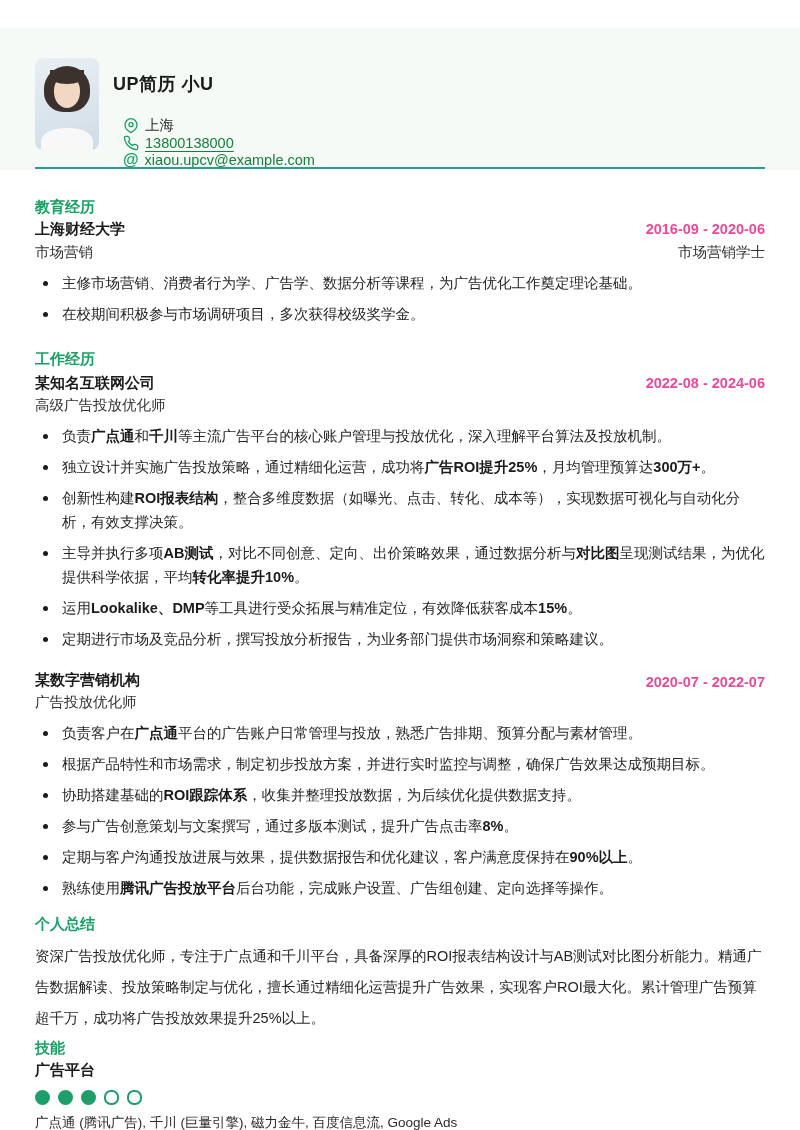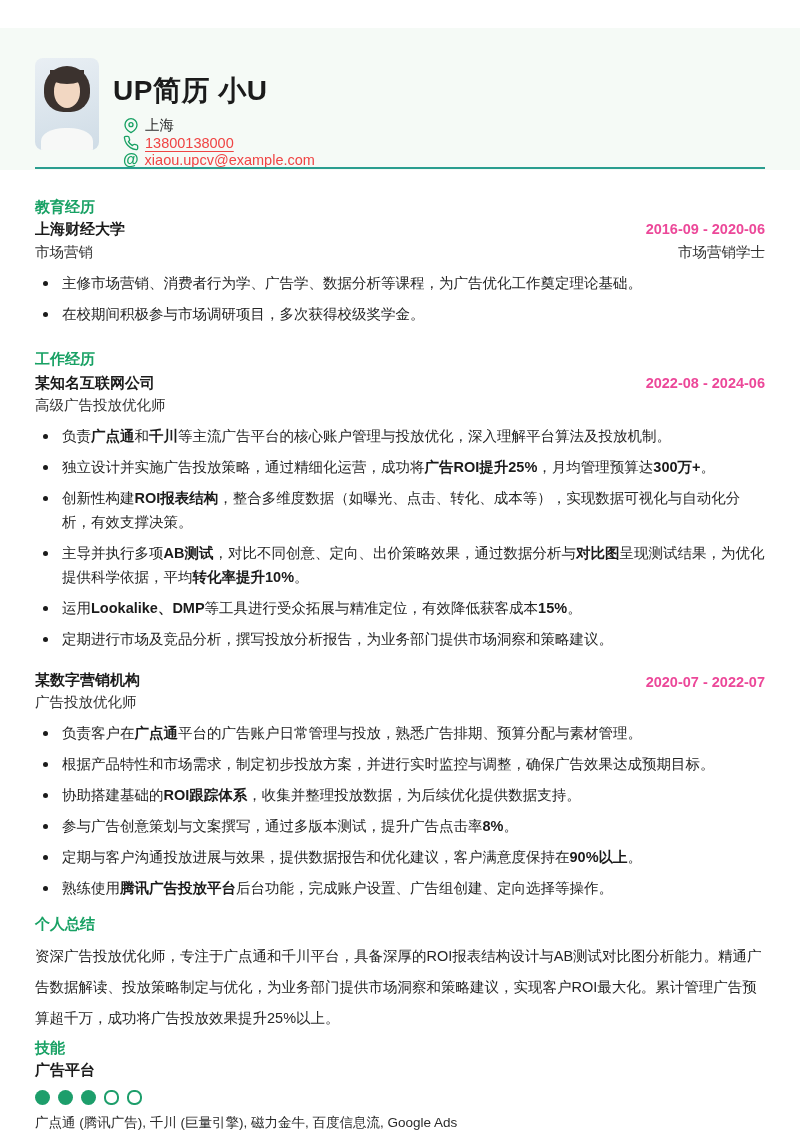--- a/index.html
+++ b/index.html
@@ -36,31 +36,31 @@
   .photo .fringe {
     position:absolute; left:15px; top:12px; width:34px; height:14px;
     background:#3b322e; border-radius:0 0 60% 60%;
   }
   .photo .shirt {
     position:absolute; left:6px; bottom:-6px; width:52px; height:28px;
     background:#f7f8f7; border-radius:46% 46% 0 0;
   }
   .name {
     position:absolute; left:113px; top:44px;
-    font-size:28px; font-weight:bold; color:#1b1b1b; letter-spacing:0.5px;
+    font-size:18px; font-weight:bold; color:#1b1b1b; letter-spacing:0.5px;
   }
   .contact-row {
     position:absolute; left:123px; top:88px; display:flex; align-items:flex-start;
     font-size:14.5px; color:#2b2b2b;flex-direction:column;
   }
   .contact-item { display:flex; align-items:center; margin-right:18px; }
   .c-icon { width:16px; height:16px; color:#18a164; margin-right:6px; flex:0 0 auto; }
   .c-icon svg { width:16px; height:16px; display:block; }
   .at-glyph { font-size:16px; font-weight:bold; color:#18a164; margin-right:6px; }
-  a.contact-link { color:#ef4444; text-underline-offset:3px; }
+  a.contact-link { color:#15803d; text-underline-offset:3px; }
 
   
   .content { position:absolute; left:0; top:170px; width:800px; padding:8px 35px; }
   .section-title { font-size:15px; font-weight:bold; color:#18a164; }
   .t-edu  { margin-top:20px; }
   .t-work { margin-top:24px; }
   .t-sum  { margin-top:15px; }
   .t-skill{ margin-top:5px; }
 
   .row2 { display:flex; justify-content:space-between; align-items:baseline; }
@@ -177,21 +177,21 @@
     <ul class="bullets">
       <li><span class="bullet-text">负责客户在<b>广点通</b>平台的广告账户日常管理与投放，熟悉广告排期、预算分配与素材管理。</span></li>
       <li><span class="bullet-text">根据产品特性和市场需求，制定初步投放方案，并进行实时监控与调整，确保广告效果达成预期目标。</span></li>
       <li><span class="bullet-text">协助搭建基础的<b>ROI跟踪体系</b>，收集并整理投放数据，为后续优化提供数据支持。</span></li>
       <li><span class="bullet-text">参与广告创意策划与文案撰写，通过多版本测试，提升广告点击率<b>8%</b>。</span></li>
       <li><span class="bullet-text">定期与客户沟通投放进展与效果，提供数据报告和优化建议，客户满意度保持在<b>90%以上</b>。</span></li>
       <li class="mb0"><span class="bullet-text">熟练使用<b>腾讯广告投放平台</b>后台功能，完成账户设置、广告组创建、定向选择等操作。</span></li>
     </ul>
 
     <div class="section-title t-sum">个人总结</div>
-    <div class="summary-text">资深广告投放优化师，专注于广点通和千川平台，具备深厚的ROI报表结构设计与AB测试对比图分析能力。精通广告数据解读、投放策略制定与优化，为业务部门提供市场洞察和策略建议，实现客户ROI最大化。累计管理广告预算超千万，成功将广告投放效果提升25%以上。</div>
+    <div class="summary-text">资深广告投放优化师，专注于广点通和千川平台，具备深厚的ROI报表结构设计与AB测试对比图分析能力。精通广告数据解读、投放策略制定与优化，擅长通过精细化运营提升广告效果，实现客户ROI最大化。累计管理广告预算超千万，成功将广告投放效果提升25%以上。</div>
 
     <div class="section-title t-skill">技能</div>
     <div class="skill-name">广告平台</div>
     <div class="dots">
         <span class="dot-u filled"></span>
         <span class="dot-u filled"></span>
         <span class="dot-u filled"></span>
         <span class="dot-u empty"></span>
         <span class="dot-u empty"></span>
       </div>

